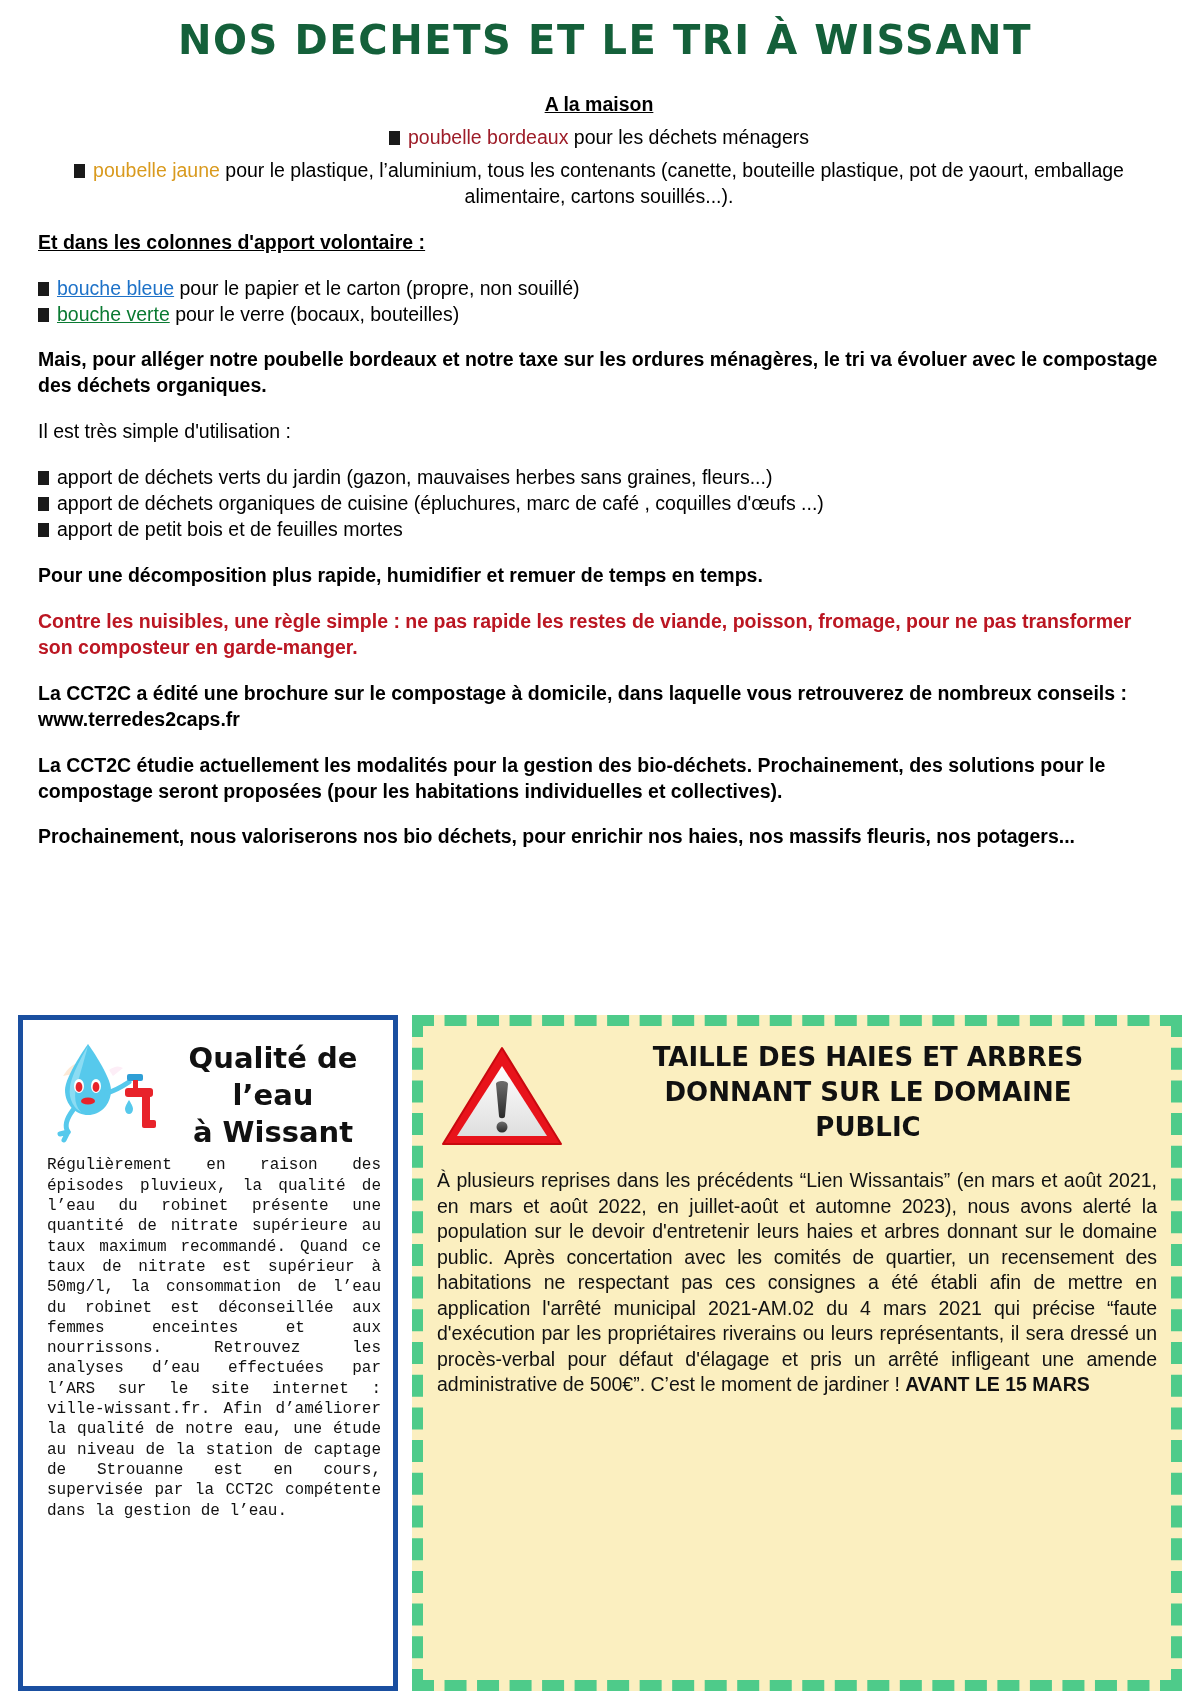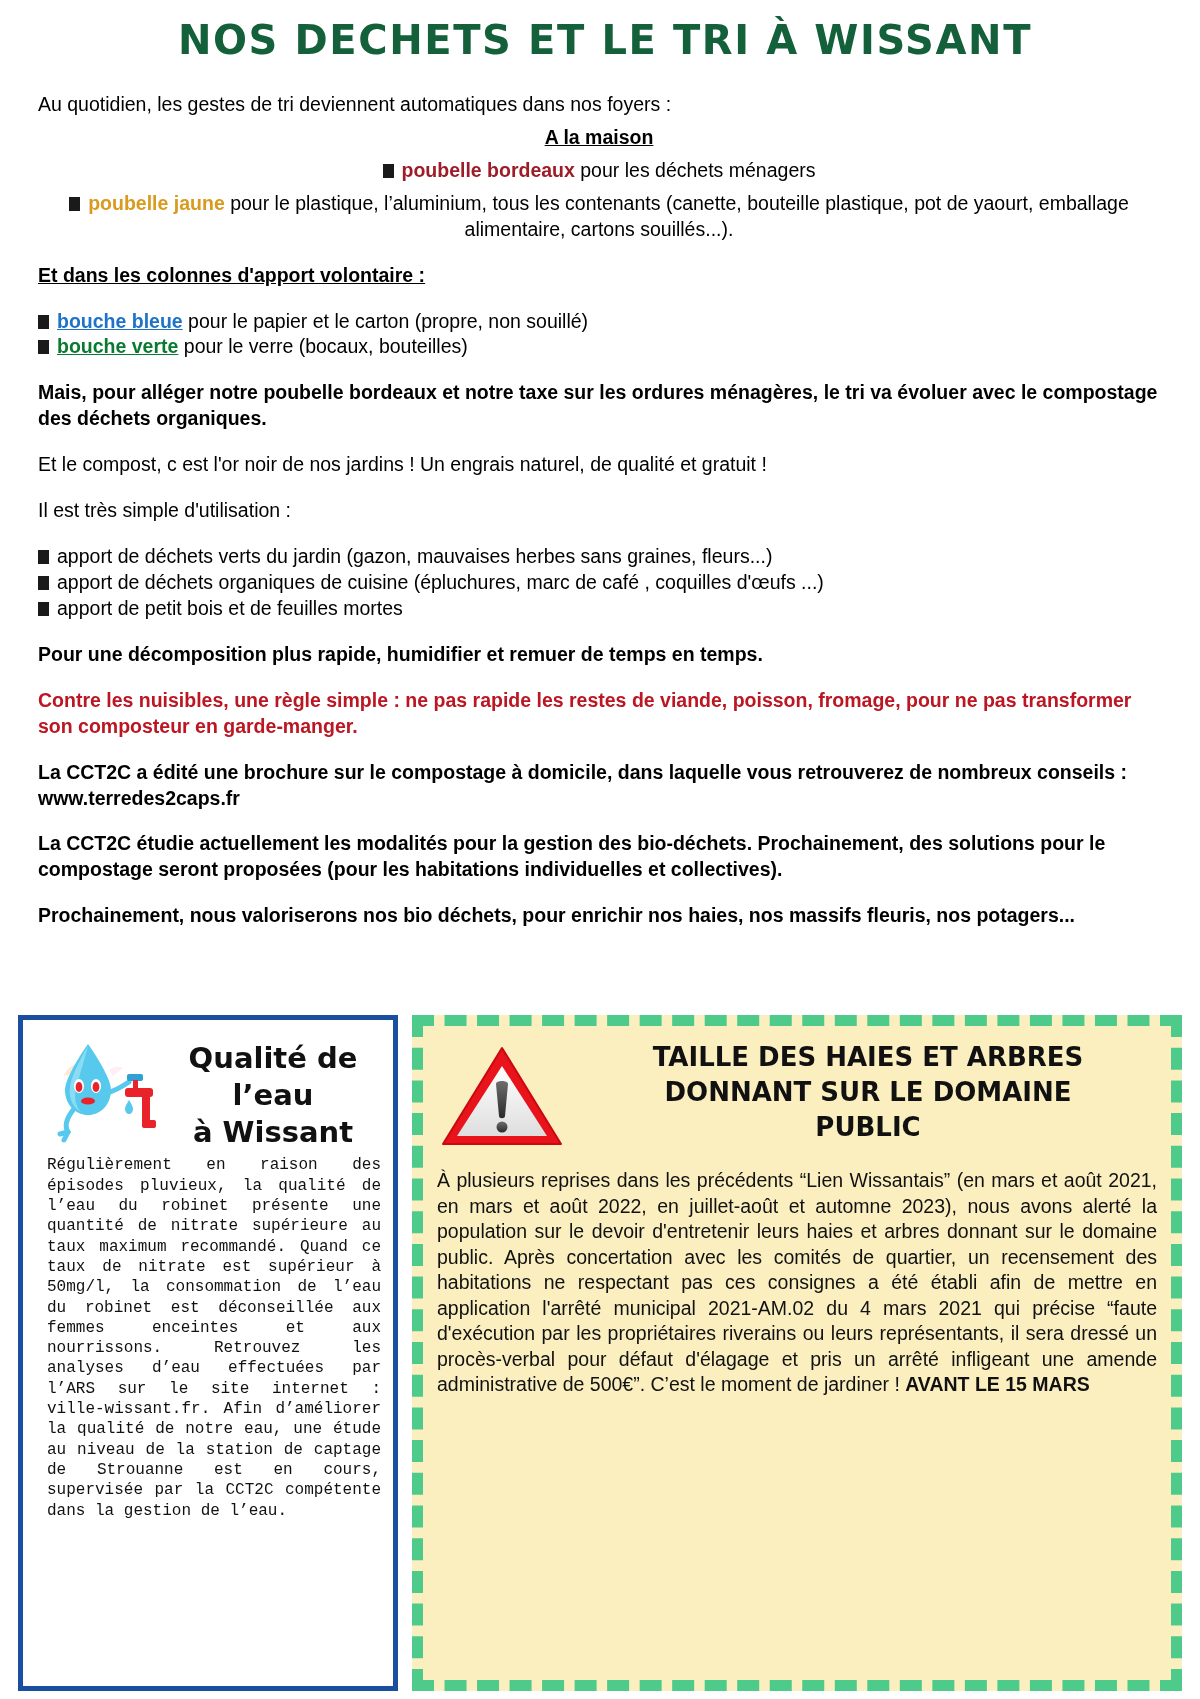--- a/index.html
+++ b/index.html
@@ -50,21 +50,21 @@
     line-height: 1.33;
     display: inline-block;
   }
   .sq {
     display: inline-block;
     width: 11px; height: 14px;
     background: #1a1a1a;
     margin-right: 8px;
     vertical-align: -1px;
   }
-  .kw { font-weight: bold; }
+  .kw { font-weight: normal; }
   .kw-bordeaux { color: #9d1c28; }
   .kw-jaune    { color: #d99a1e; }
   .kw-bleue    { color: #1e72c8; text-decoration: underline; }
   .kw-verte    { color: #0a7a32; text-decoration: underline; }
   .kw-jaune-u  { color: #d99a1e; text-decoration: underline; }
 
   
   .boxes {
     position: absolute;
     left: 0; right: 0;
@@ -148,21 +148,20 @@
   }
   .hedge-body b { font-weight: bold; }
 </style>
 </head>
 <body>
 
 <h1 class="page-title">NOS DECHETS ET LE TRI À WISSANT</h1>
 
 <div class="article">
 
-  <p class="para">Au quotidien, les gestes de tri deviennent automatiques dans nos foyers :</p>
 
   <p class="para gap-sm">
     <span class="heading-underline">A la maison</span>
   </p>
 
   <p class="para gap-sm">
     <span class="sq"></span><span class="kw kw-bordeaux">poubelle bordeaux</span><span> pour les déchets ménagers</span>
   </p>
 
   <p class="para gap-sm">
@@ -175,21 +174,20 @@
 
   <p class="para gap">
     <span class="sq"></span><span class="kw kw-bleue">bouche bleue</span><span> pour le papier et le carton (propre, non souillé)</span>
   </p>
   <p class="para">
     <span class="sq"></span><span class="kw kw-verte">bouche verte</span><span> pour le verre  (bocaux, bouteilles)</span>
   </p>
 
   <p class="para gap bold">Mais, pour alléger notre poubelle bordeaux et notre taxe sur les ordures ménagères, le tri va évoluer avec le compostage des déchets organiques.</p>
 
-  <p class="para gap">Et le compost, c est l'or noir de nos jardins ! Un engrais naturel, de qualité et gratuit !</p>
 
   <p class="para gap">Il est très simple d'utilisation :</p>
 
   <p class="para gap">
     <span class="sq"></span><span>apport de déchets verts du jardin (gazon, mauvaises herbes sans graines, fleurs...)</span>
   </p>
   <p class="para">
     <span class="sq"></span><span>apport de déchets organiques de cuisine (épluchures, marc de café , coquilles d'œufs ...)</span>
   </p>
   <p class="para">

